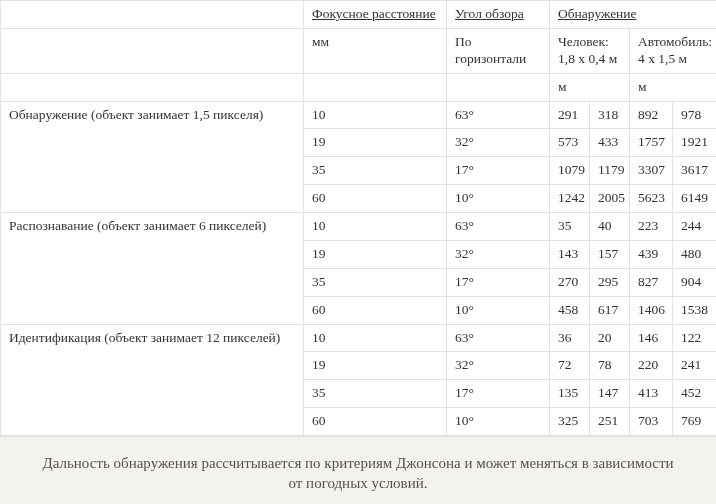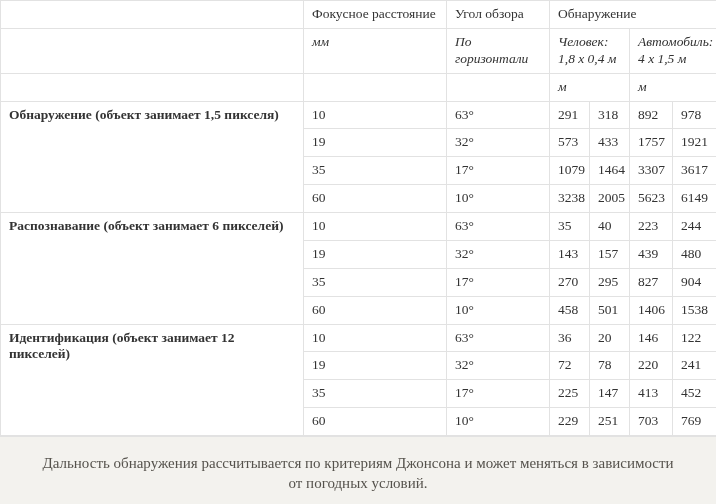--- a/index.html
+++ b/index.html
@@ -40,40 +40,40 @@
   col.c2 { width: 103px; }
   col.c3 { width: 40px; }
   col.c4 { width: 40px; }
   col.c5 { width: 43px; }
   col.c6 { width: 44px; }
 
   td.head {
     font-size: 14px;
     color: #2e2e2e;
     vertical-align: top;
+    text-decoration: underline;
   }
   td.blank {
     background: #ffffff;
   }
   td.rowlabel {
-    font-weight: bold;
+    font-weight: normal;
     font-size: 14px;
     color: #1a1a1a;
   }
   td.num {
     text-align: left;
     font-size: 13.5px;
     color: #333333;
     padding-left: 7px;
     padding-right: 4px;
   }
   td.small {
     font-size: 13px;
     color: #3a3a3a;
-    font-style: italic;
   }
   .footnote {
     width: 716px;
     box-sizing: border-box;
     background: #f3f2ee;
     border-top: 1px solid #e2e2e2;
     text-align: center;
     font-size: 15px;
     color: #55524c;
     padding: 16px 40px 18px 40px;
@@ -135,28 +135,28 @@
         <td class="num">32°</td>
         <td class="num">573</td>
         <td class="num">433</td>
         <td class="num">1757</td>
         <td class="num">1921</td>
       </tr>
       <tr>
         <td class="num">35</td>
         <td class="num">17°</td>
         <td class="num">1079</td>
-        <td class="num">1464</td>
+        <td class="num">1179</td>
         <td class="num">3307</td>
         <td class="num">3617</td>
       </tr>
       <tr>
         <td class="num">60</td>
         <td class="num">10°</td>
-        <td class="num">3238</td>
+        <td class="num">1242</td>
         <td class="num">2005</td>
         <td class="num">5623</td>
         <td class="num">6149</td>
       </tr>
 
       <tr>
         <td class="rowlabel" rowspan="4">Распознавание (объект занимает 6 пикселей)</td>
         <td class="num">10</td>
         <td class="num">63°</td>
         <td class="num">35</td>
@@ -177,21 +177,21 @@
         <td class="num">17°</td>
         <td class="num">270</td>
         <td class="num">295</td>
         <td class="num">827</td>
         <td class="num">904</td>
       </tr>
       <tr>
         <td class="num">60</td>
         <td class="num">10°</td>
         <td class="num">458</td>
-        <td class="num">501</td>
+        <td class="num">617</td>
         <td class="num">1406</td>
         <td class="num">1538</td>
       </tr>
 
       <tr>
         <td class="rowlabel" rowspan="4">Идентификация (объект занимает 12 пикселей)</td>
         <td class="num">10</td>
         <td class="num">63°</td>
         <td class="num">36</td>
         <td class="num">20</td>
@@ -202,29 +202,29 @@
         <td class="num">19</td>
         <td class="num">32°</td>
         <td class="num">72</td>
         <td class="num">78</td>
         <td class="num">220</td>
         <td class="num">241</td>
       </tr>
       <tr>
         <td class="num">35</td>
         <td class="num">17°</td>
-        <td class="num">225</td>
+        <td class="num">135</td>
         <td class="num">147</td>
         <td class="num">413</td>
         <td class="num">452</td>
       </tr>
       <tr>
         <td class="num">60</td>
         <td class="num">10°</td>
-        <td class="num">229</td>
+        <td class="num">325</td>
         <td class="num">251</td>
         <td class="num">703</td>
         <td class="num">769</td>
       </tr>
 
     </tbody>
   </table>
 
   <div class="footnote">Дальность обнаружения рассчитывается по критериям Джонсона и может меняться в зависимости от погодных условий.</div>
 

